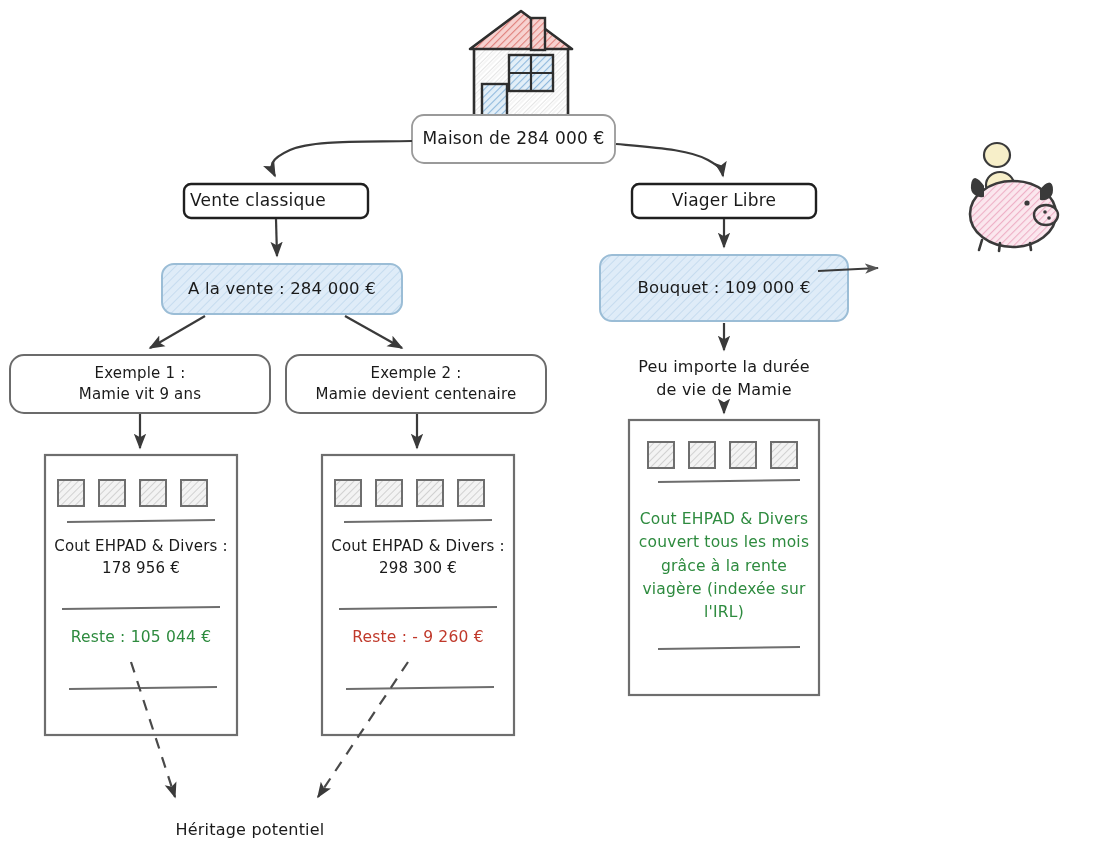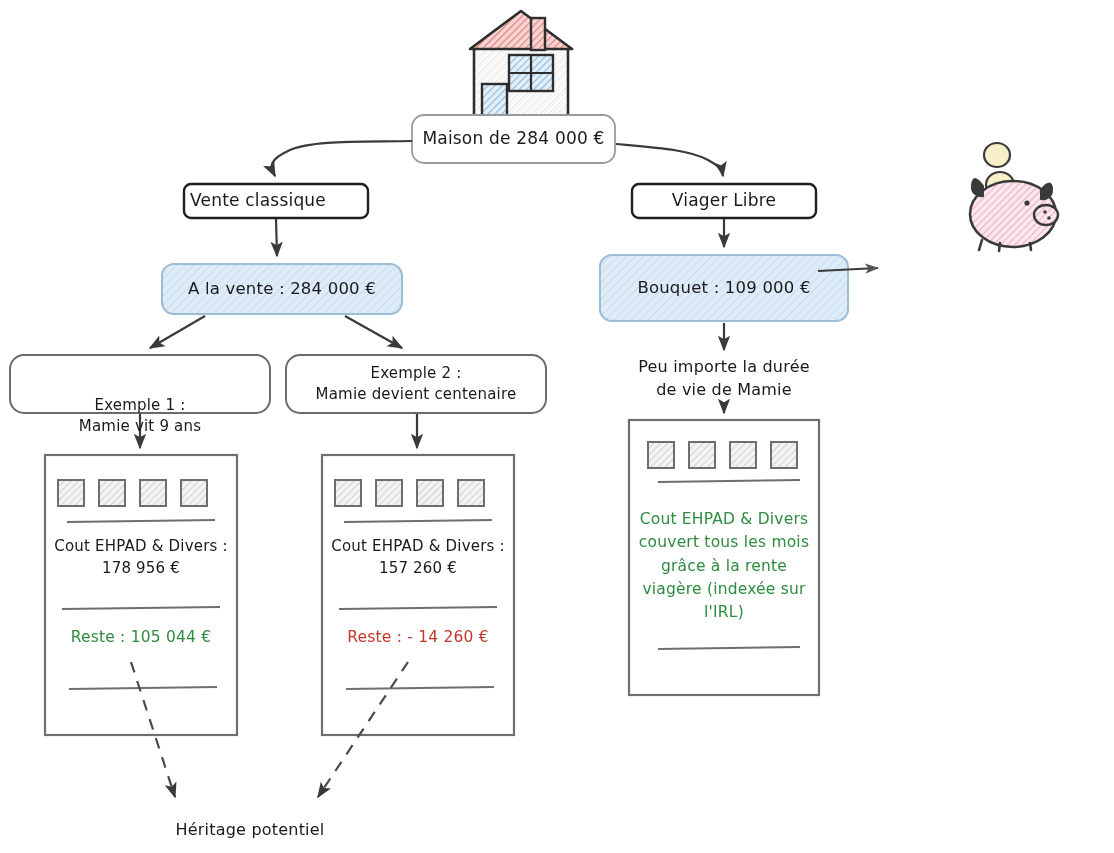--- a/index.html
+++ b/index.html
@@ -254,21 +254,21 @@
     </div>
 
     <div class="node blue-box" style="left:162px; top:264px; width:240px; height:50px;">
       <span class="line">A la vente : 284 000 €</span>
     </div>
 
     <div class="node blue-box" style="left:600px; top:255px; width:248px; height:66px;">
       <span class="line">Bouquet : 109 000 €</span>
     </div>
 
-    <div class="node example-box" style="left:10px; top:355px; width:260px; height:58px;margin-top:32px;">
+    <div class="node example-box" style="left:10px; top:355px; width:260px; height:58px;">
       <span class="line">Exemple 1 :</span>
       <span class="line">Mamie vit 9 ans</span>
     </div>
 
     <div class="node example-box" style="left:286px; top:355px; width:260px; height:58px;">
       <span class="line">Exemple 2 :</span>
       <span class="line">Mamie devient centenaire</span>
     </div>
 
 
@@ -283,25 +283,25 @@
       <span class="line">178 956 €</span>
     </div>
     <div class="card-text card-green" style="left:45px; top:626px; width:192px;">
       <span class="line">Reste :</span>
       <span class="line">105 044 €</span>
     </div>
 
     <div class="card-text card-cost" style="left:322px; top:536px; width:192px;">
       <span class="line">Cout EHPAD</span>
       <span class="line">&amp; Divers :</span>
-      <span class="line">157 260 €</span>
+      <span class="line">298 300 €</span>
     </div>
     <div class="card-text card-red" style="left:322px; top:626px; width:192px;">
       <span class="line">Reste :</span>
-      <span class="line">- 14 260 €</span>
+      <span class="line">- 9 260 €</span>
     </div>
 
     <div class="card-text bottom-label" style="left:130px; top:818px; width:240px;">
       <span class="line">Héritage potentiel</span>
     </div>
 
     <div class="card-text card-green-block" style="left:629px; top:508px; width:190px;">
       <span class="line">Cout EHPAD</span>
       <span class="line">&amp; Divers couvert</span>
       <span class="line">tous les mois</span>

